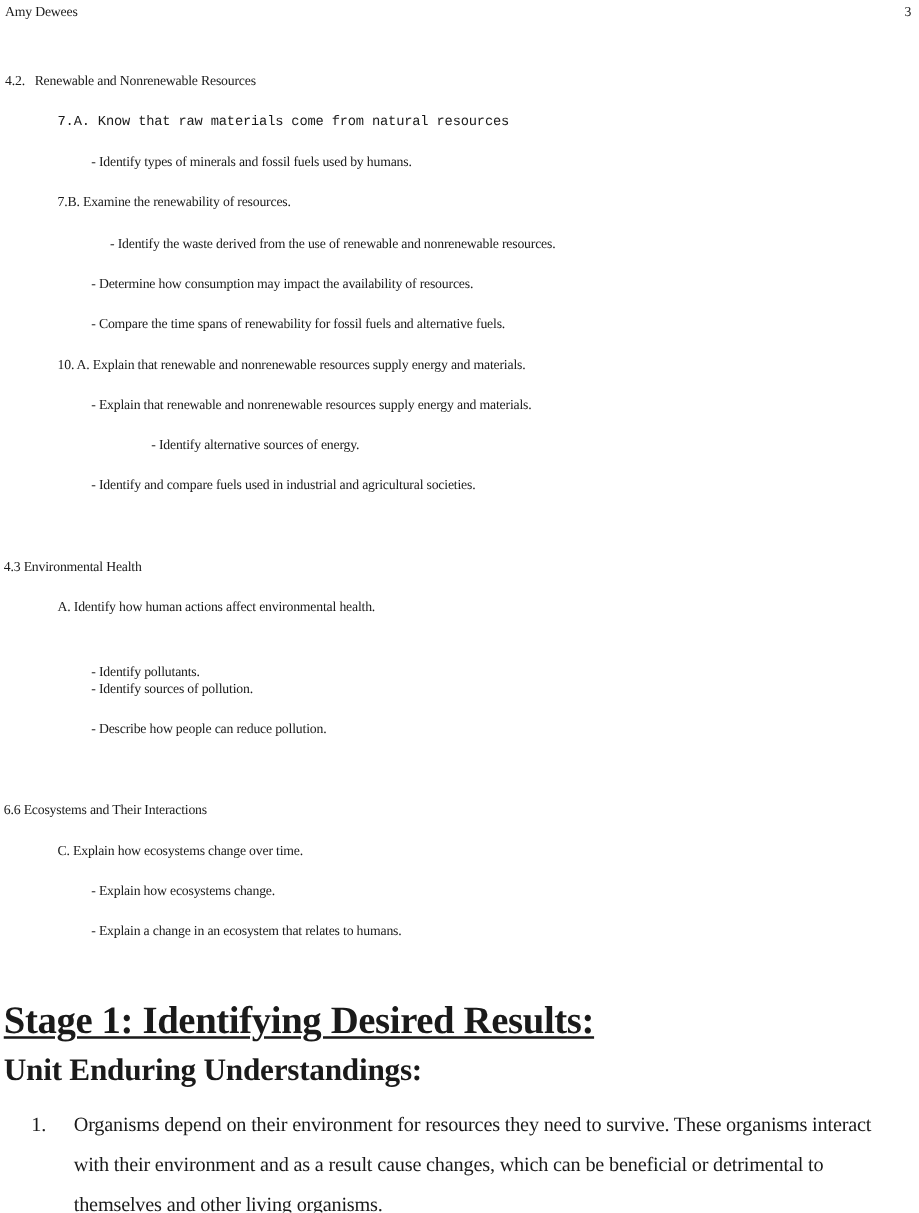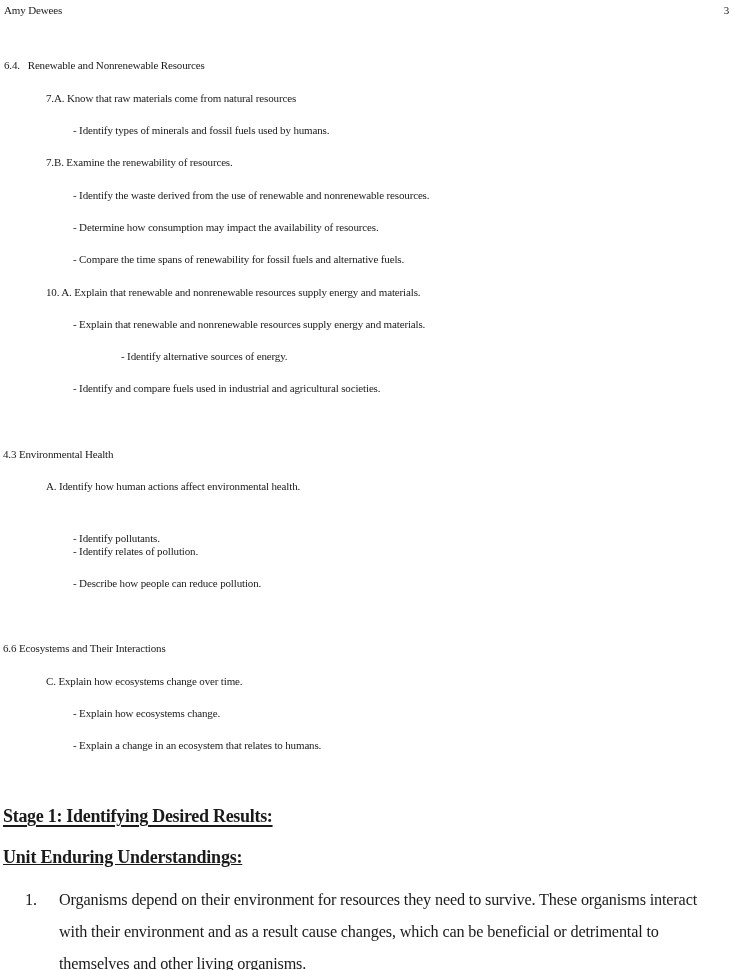--- a/index.html
+++ b/index.html
@@ -22,39 +22,38 @@
       line-height: 20px;
       font-size: 11px;
       letter-spacing: -0.15px;
     }
     .header-name { left: 4px; top: 0px; }
     .page-num { right: 6px; top: 0px; }
     .stage-title {
       position: absolute;
       left: 3px;
       top: 802px;
-      font-size: 18px;
+      font-size: 31px;
       font-weight: bold;
       text-decoration: underline;
       text-decoration-thickness: 2px;
       text-underline-offset: 3px;
       white-space: nowrap;
       line-height: 28px;
       letter-spacing: -0.3px;
     }
     .sub-heading {
       position: absolute;
       left: 3px;
       top: 845px;
-      font-size: 18px;
+      font-size: 25px;
       font-weight: bold;
       white-space: nowrap;
       line-height: 24px;
       letter-spacing: -0.2px;
-      text-decoration: underline;
     }
     .understanding {
       position: absolute;
       left: 25px;
       top: 884px;
       width: 690px;
       font-size: 16.2px;
       line-height: 32px;
       letter-spacing: -0.15px;
     }
@@ -68,36 +67,36 @@
       display: block;
     }
   </style>
 </head>
 <body>
 
 <div>
   <div class="line header-name">Amy Dewees</div>
   <div class="line page-num">3</div>
 
-  <div class="line" style="left:4px; top:55px; white-space:pre;">6.4.   Renewable and Nonrenewable Resources</div>
-  <div class="line" style="left:46px; top:88px;">7.A. Know that raw materials come from natural resources</div>
+  <div class="line" style="left:4px; top:55px; white-space:pre;">4.2.   Renewable and Nonrenewable Resources</div>
+  <div class="line" style="left:46px; top:88px;font-family:Liberation Mono, monospace;">7.A. Know that raw materials come from natural resources</div>
   <div class="line" style="left:73px; top:120px;">- Identify types of minerals and fossil fuels used by humans.</div>
   <div class="line" style="left:46px; top:152px;">7.B. Examine the renewability of resources.</div>
-  <div class="line" style="left:73px; top:185px;">- Identify the waste derived from the use of renewable and nonrenewable resources.</div>
+  <div class="line" style="left:88px; top:185px;">- Identify the waste derived from the use of renewable and nonrenewable resources.</div>
   <div class="line" style="left:73px; top:217px;">- Determine how consumption may impact the availability of resources.</div>
   <div class="line" style="left:73px; top:249px;">- Compare the time spans of renewability for fossil fuels and alternative fuels.</div>
   <div class="line" style="left:46px; top:282px;">10. A. Explain that renewable and nonrenewable resources supply energy and materials.</div>
   <div class="line" style="left:73px; top:314px;">- Explain that renewable and nonrenewable resources supply energy and materials.</div>
   <div class="line" style="left:73px; top:346px;margin-left:48px;">- Identify alternative sources of energy.</div>
   <div class="line" style="left:73px; top:378px;">- Identify and compare fuels used in industrial and agricultural societies.</div>
 
   <div class="line" style="left:3px; top:444px;">4.3 Environmental Health</div>
   <div class="line" style="left:46px; top:476px;">A. Identify how human actions affect environmental health.</div>
   <div class="line" style="left:73px; top:508px;margin-top:20px;">- Identify pollutants.</div>
-  <div class="line" style="left:73px; top:541px;">- Identify relates of pollution.</div>
+  <div class="line" style="left:73px; top:541px;">- Identify sources of pollution.</div>
   <div class="line" style="left:73px; top:573px;">- Describe how people can reduce pollution.</div>
 
   <div class="line" style="left:3px; top:638px;">6.6 Ecosystems and Their Interactions</div>
   <div class="line" style="left:46px; top:671px;">C. Explain how ecosystems change over time.</div>
   <div class="line" style="left:73px; top:703px;text-align:right;">- Explain how ecosystems change.</div>
   <div class="line" style="left:73px; top:735px;text-align:right;">- Explain a change in an ecosystem that relates to humans.</div>
 
   <div class="stage-title">Stage 1: Identifying Desired Results:</div>
   <div class="sub-heading">Unit Enduring Understandings:</div>
 

